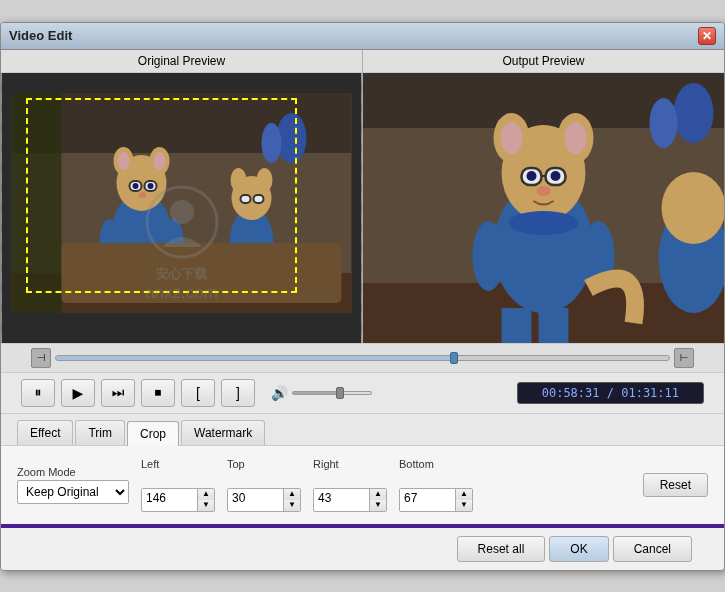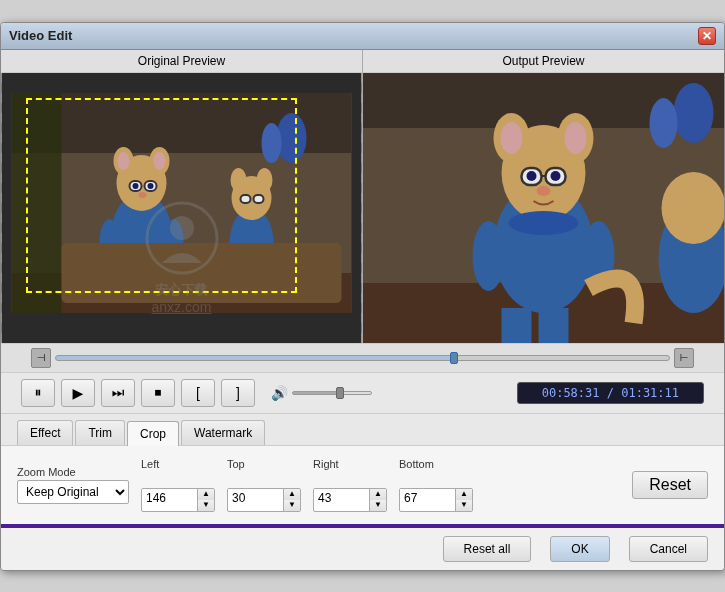--- a/index.html
+++ b/index.html
@@ -87,21 +87,21 @@
       bottom: 50px;
       z-index: 10;
       pointer-events: none;
     }
     .output-preview-content {
       background: #111;
     }
     
     .watermark {
       position: absolute;
-      bottom: 28px;
+      bottom: 40px;
       left: 50%;
       transform: translateX(-50%);
       opacity: 0.35;
       z-index: 20;
       text-align: center;
     }
     .watermark-icon {
       width: 80px;
       height: 80px;
     }
@@ -302,29 +302,29 @@
       width: 120px;
       border-radius: 2px;
     }
     .reset-btn {
       margin-left: auto;
       padding: 4px 16px;
       background: linear-gradient(to bottom, #f5f5f5, #ddd);
       border: 1px solid #aaa;
       border-radius: 3px;
       cursor: pointer;
-      font-size: 16px;
+      font-size: 12px;
     }
     
     .footer {
-      padding: 8px 16px;
+      padding: 8px 32px;
       display: flex;
       justify-content: flex-end;
       align-items: center;
-      gap: 19px;
+      gap: 4px;
       background: #f0f0f0;
       border-radius: 0 0 4px 4px;
     }
     .footer-btn {
       padding: 5px 20px;
       border: 1px solid #aaa;
       border-radius: 3px;
       cursor: pointer;
       font-size: 12px;
     }
@@ -404,21 +404,21 @@
         
         <div class="crop-overlay"></div>
         
         <div class="watermark">
           <svg class="watermark-icon" viewBox="0 0 80 80" xmlns="http://www.w3.org/2000/svg">
             <circle cx="40" cy="40" r="35" fill="none" stroke="#888" stroke-width="3"></circle>
             <circle cx="40" cy="30" r="12" fill="#888"></circle>
             <path d="M20,65 Q40,45 60,65" fill="#888"></path>
           </svg>
           <div style="color:#888;font-size:13px;font-weight:bold;">安心下载</div>
-          <div style="color:#888;font-size:14px;text-decoration:underline;">anxz.com</div>
+          <div style="color:#888;font-size:17px;">anxz.com</div>
         </div>
       </div>
     </div>
 
     <div class="preview-divider"></div>
 
     <div class="preview-panel">
       <div class="preview-label">Output Preview</div>
       <div class="preview-content output-preview-content">
         <svg class="scene-svg" viewBox="0 0 360 270" xmlns="http://www.w3.org/2000/svg">

